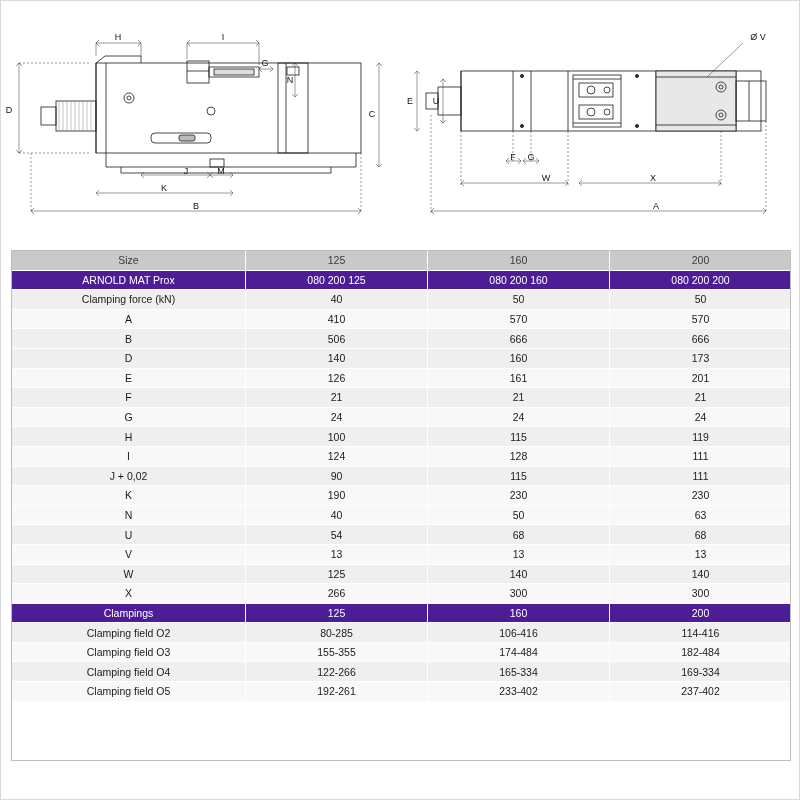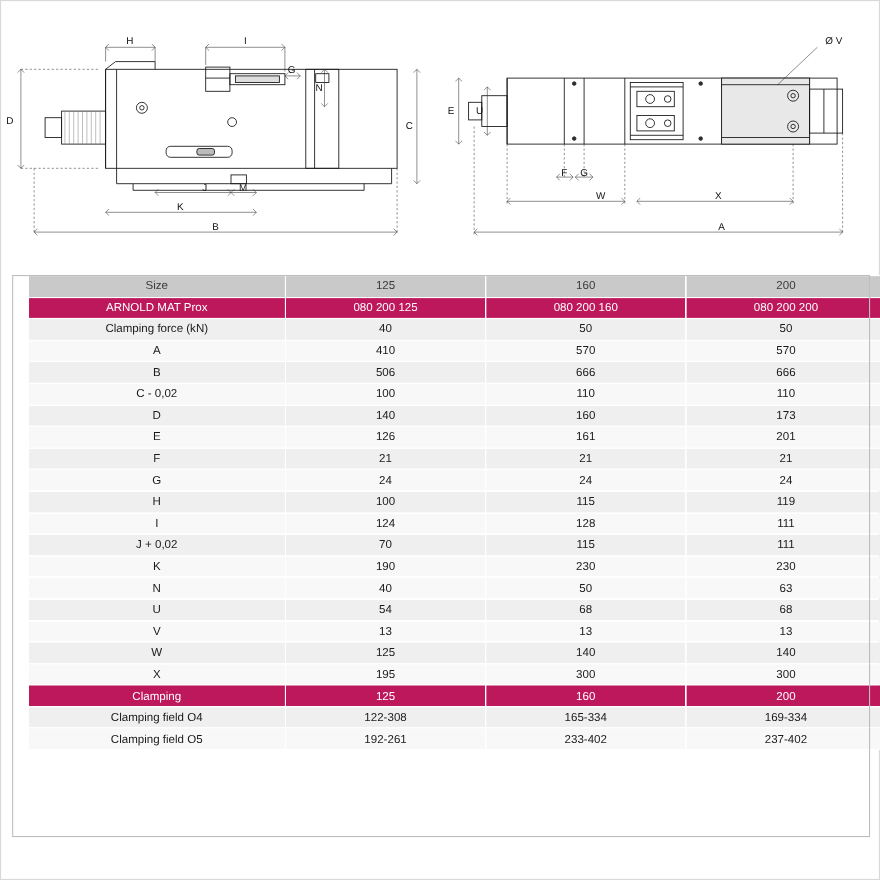--- a/index.html
+++ b/index.html
@@ -28,21 +28,21 @@
     width: 800px;
     height: 238px;
   }
   .drawing-area svg {
     display: block;
   }
 
   
   .spec-table-wrap {
     position: absolute;
-    left: 24px;
+    left: 10px;
     top: 249px;
     width: 668px;
   }
   table.spec {
     border-collapse: collapse;
     width: 780px;
     font-size: 10.5px;
     table-layout: fixed;
   }
   table.spec td {
@@ -54,21 +54,21 @@
     white-space: nowrap;
     overflow: hidden;
   }
   table.spec tr.odd td { background: #efefef; }
   table.spec tr.even td { background: #f8f8f8; }
   table.spec tr.head td {
     background: #c9c9c9;
     color: #3a3a3a;
   }
   table.spec tr.accent td {
-    background: #be185d;
+    background: #4c1d95;
     color: #ffffff;
   }
   table.spec td.label { }
   col.c-label { width: 234px; }
   col.c-val { width: 182px; }
 
   .tbl-border {
     position: absolute;
     left: 10px;
     top: 249px;
@@ -291,26 +291,20 @@
             <td>410</td>
             <td>570</td>
             <td>570</td>
           </tr>
           <tr class="odd">
             <td class="label">B</td>
             <td>506</td>
             <td>666</td>
             <td>666</td>
           </tr>
-          <tr class="even">
-            <td class="label">C - 0,02</td>
-            <td>100</td>
-            <td>110</td>
-            <td>110</td>
-          </tr>
           <tr class="odd">
             <td class="label">D</td>
             <td>140</td>
             <td>160</td>
             <td>173</td>
           </tr>
           <tr class="even">
             <td class="label">E</td>
             <td>126</td>
             <td>161</td>
@@ -335,21 +329,21 @@
             <td>119</td>
           </tr>
           <tr class="even">
             <td class="label">I</td>
             <td>124</td>
             <td>128</td>
             <td>111</td>
           </tr>
           <tr class="odd">
             <td class="label">J + 0,02</td>
-            <td>70</td>
+            <td>90</td>
             <td>115</td>
             <td>111</td>
           </tr>
           <tr class="even">
             <td class="label">K</td>
             <td>190</td>
             <td>230</td>
             <td>230</td>
           </tr>
           <tr class="even">
@@ -371,33 +365,45 @@
             <td>13</td>
           </tr>
           <tr class="odd">
             <td class="label">W</td>
             <td>125</td>
             <td>140</td>
             <td>140</td>
           </tr>
           <tr class="even">
             <td class="label">X</td>
-            <td>195</td>
+            <td>266</td>
             <td>300</td>
             <td>300</td>
           </tr>
           <tr class="accent">
-            <td class="label">Clamping</td>
+            <td class="label">Clampings</td>
             <td>125</td>
             <td>160</td>
             <td>200</td>
           </tr>
           <tr class="odd">
+            <td class="label">Clamping field O2</td>
+            <td>80-285</td>
+            <td>106-416</td>
+            <td>114-416</td>
+          </tr>
+          <tr class="even">
+            <td class="label">Clamping field O3</td>
+            <td>155-355</td>
+            <td>174-484</td>
+            <td>182-484</td>
+          </tr>
+          <tr class="odd">
             <td class="label">Clamping field O4</td>
-            <td>122-308</td>
+            <td>122-266</td>
             <td>165-334</td>
             <td>169-334</td>
           </tr>
           <tr class="even">
             <td class="label">Clamping field O5</td>
             <td>192-261</td>
             <td>233-402</td>
             <td>237-402</td>
           </tr>
         </tbody>

